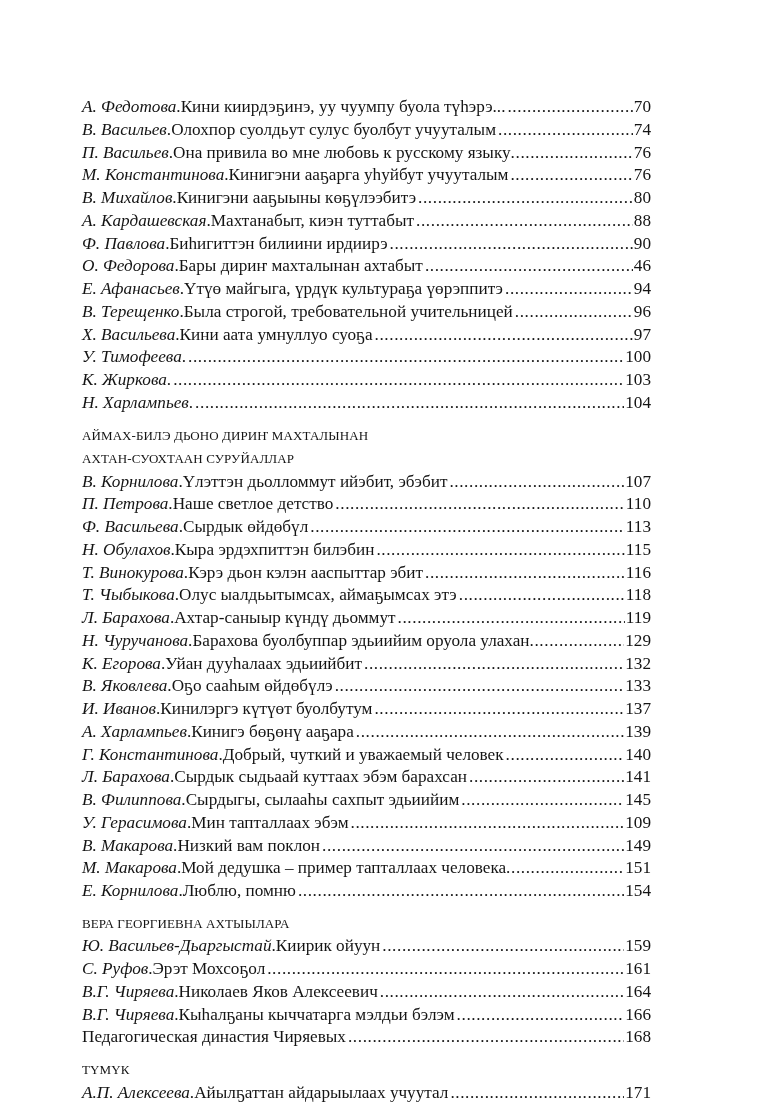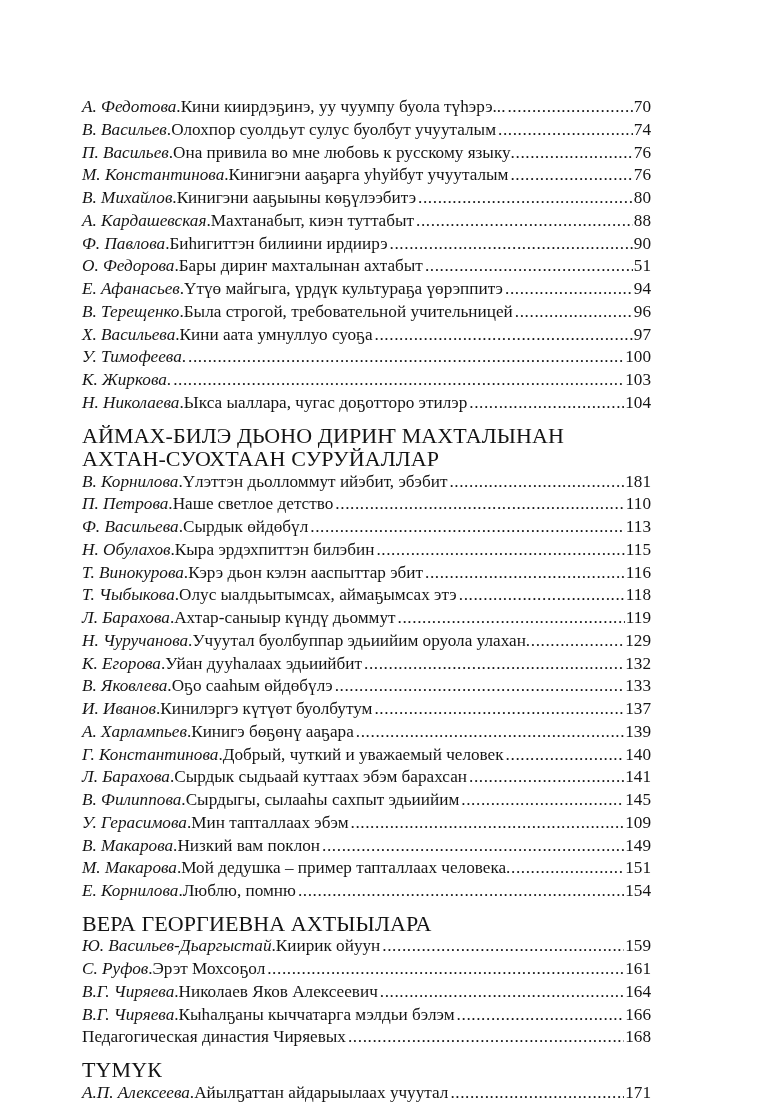--- a/index.html
+++ b/index.html
@@ -7,21 +7,21 @@
     width: 773px; height: 1120px; position: relative; overflow: hidden;
     font-family: "Liberation Serif", "DejaVu Serif", serif;
     color: #141414;
   }
   .page {
     position: absolute; left: 82px; top: 64px; width: 569px; margin-top: 32px;
   }
   .section { margin: 0; }
   .section + .section { margin-top: 9px; }
   .heading {
-    font-size: 22px; line-height: 23.5px; letter-spacing: 0.1px;
+    font-size: 13px; line-height: 23.5px; letter-spacing: 0.1px;
     text-transform: uppercase; font-weight: normal; margin: 0;
   }
   .entry {
     display: flex; align-items: baseline;
     font-size: 17.2px; line-height: 22.75px; white-space: nowrap;
   }
   .entry .author { font-style: italic; flex: 0 0 auto; }
   .entry .sep { flex: 0 0 auto; }
   .entry .title { flex: 0 0 auto; }
   .entry .leader {
@@ -88,21 +88,21 @@
         <span class="sep">. </span>
         <span class="title">Биһигиттэн билиини ирдиирэ</span>
         <span class="leader"></span>
         <span class="page-num">90</span>
       </div>
     <div class="entry">
         <span class="author">О. Федорова</span>
         <span class="sep">. </span>
         <span class="title">Бары дириҥ махталынан ахтабыт</span>
         <span class="leader"></span>
-        <span class="page-num">51</span>
+        <span class="page-num">46</span>
       </div>
     <div class="entry">
         <span class="author">Е. Афанасьев</span>
         <span class="sep">. </span>
         <span class="title">Үтүө майгыга, үрдүк культураҕа үөрэппитэ</span>
         <span class="leader"></span>
         <span class="page-num">94</span>
       </div>
     <div class="entry">
         <span class="author">В. Терещенко</span>
@@ -124,37 +124,36 @@
         <span class="leader"></span>
         <span class="page-num">100</span>
       </div>
     <div class="entry">
         <span class="author">К. Жиркова</span>
         <span class="sep">. </span>
         <span class="leader"></span>
         <span class="page-num">103</span>
       </div>
     <div class="entry">
-        <span class="author">Н. Николаева</span>
-        <span class="sep">. </span>
-        <span class="title">Ыкса ыаллара, чугас доҕотторо этилэр</span>
+        <span class="author">Н. Харлампьев</span>
+        <span class="sep">. </span>
         <span class="leader"></span>
         <span class="page-num">104</span>
       </div>
   </div>
 
   <div class="section">
     <div class="heading">АЙМАХ-БИЛЭ ДЬОНО ДИРИҤ МАХТАЛЫНАН</div>
     <div class="heading">АХТАН-СУОХТААН СУРУЙАЛЛАР</div>
     <div class="entry">
         <span class="author">В. Корнилова</span>
         <span class="sep">. </span>
         <span class="title">Үлэттэн дьолломмут ийэбит, эбэбит</span>
         <span class="leader"></span>
-        <span class="page-num">181</span>
+        <span class="page-num">107</span>
       </div>
     <div class="entry">
         <span class="author">П. Петрова</span>
         <span class="sep">. </span>
         <span class="title">Наше светлое детство</span>
         <span class="leader"></span>
         <span class="page-num">110</span>
       </div>
     <div class="entry">
         <span class="author">Ф. Васильева</span>
@@ -187,21 +186,21 @@
     <div class="entry">
         <span class="author">Л. Барахова</span>
         <span class="sep">. </span>
         <span class="title">Ахтар-саныыр күндү дьоммут</span>
         <span class="leader"></span>
         <span class="page-num">119</span>
       </div>
     <div class="entry tight">
         <span class="author">Н. Чуручанова</span>
         <span class="sep">. </span>
-        <span class="title">Учуутал буолбуппар эдьиийим оруола улахан</span>
+        <span class="title">Барахова буолбуппар эдьиийим оруола улахан</span>
         <span class="leader"></span>
         <span class="page-num">129</span>
       </div>
     <div class="entry">
         <span class="author">К. Егорова</span>
         <span class="sep">. </span>
         <span class="title">Уйан дууһалаах эдьиийбит</span>
         <span class="leader"></span>
         <span class="page-num">132</span>
       </div>

